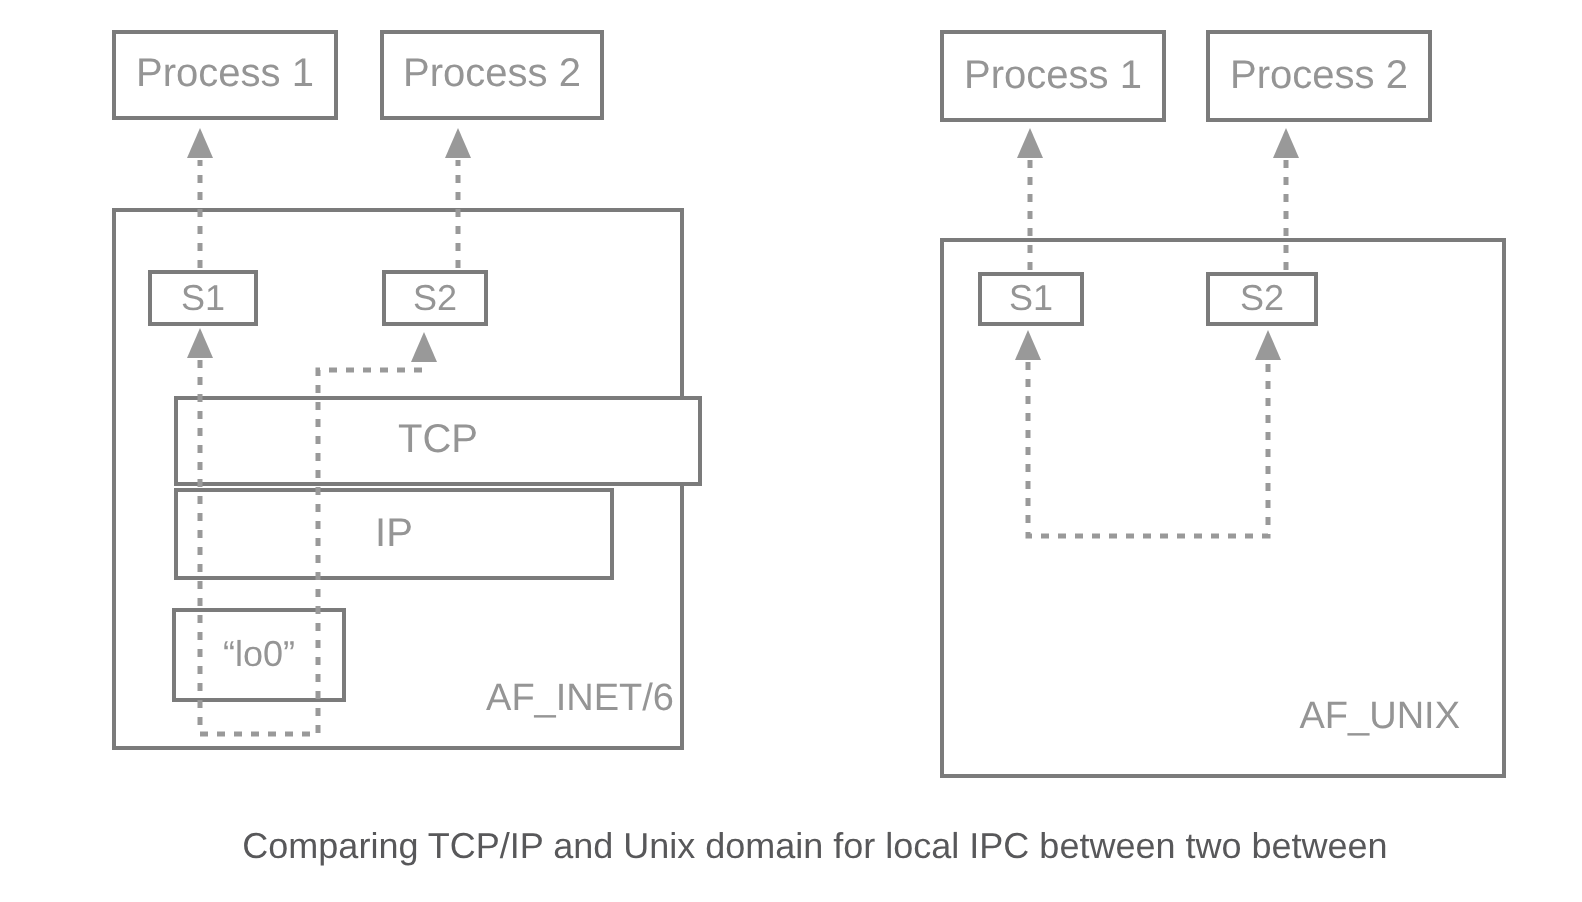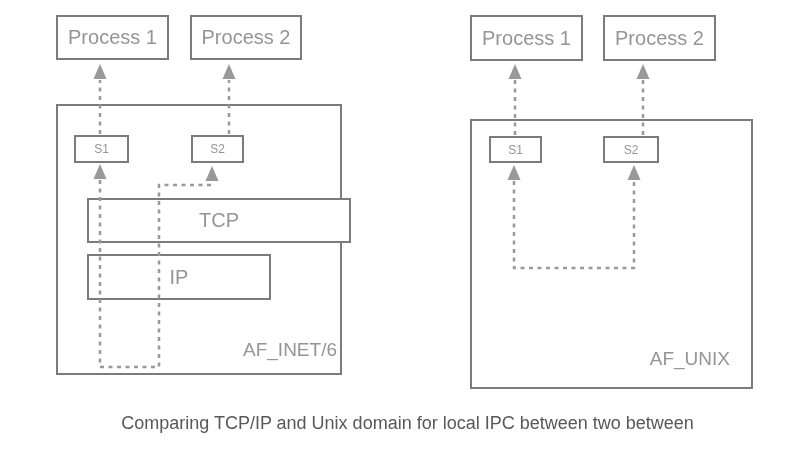--- a/index.html
+++ b/index.html
@@ -20,21 +20,21 @@
   }
   .box{
     position:absolute;
     border:2px solid var(--box-border);
     background:var(--background);
     box-sizing:border-box;
     display:flex;align-items:center;justify-content:center;
     color:var(--box-text);
   }
   .proc-label{font-size:20px;}
-  .sock-label{font-size:12px;}
+  .sock-label{font-size:18px;}
   .layer-label{font-size:20px;}
   .lo-label{font-size:18px;}
   .outer-box{background:transparent;}
   .domain-label{
     position:absolute;
     font-size:19px;
     color:var(--box-text);
     line-height:1;
   }
   .connector-layer{
@@ -78,24 +78,27 @@
   </div>
 
   <div class="box" style="left:179px;top:135px;width:53px;height:28px">
     <span class="sock-label">S2</span>
   </div>
 
   <div class="box" style="left:75px;top:198px;width:264px;height:45px">
     <span class="layer-label">TCP</span>
   </div>
 
-  <div class="box" style="left:75px;top:254px;width:184px;height:46px">
+  <div class="box" style="left:75px;top:244px;width:220px;height:46px">
     <span class="layer-label">IP</span>
   </div>
 
+  <div class="box" style="left:74px;top:304px;width:87px;height:47px">
+    <span class="lo-label">“lo0”</span>
+  </div>
 
   <div class="box" style="left:458px;top:15px;width:113px;height:46px">
     <span class="proc-label">Process 1</span>
   </div>
 
   <div class="box" style="left:591px;top:15px;width:113px;height:46px">
     <span class="proc-label">Process 2</span>
   </div>
 
   <div class="box outer-box" style="left:458px;top:119px;width:283px;height:270px">

